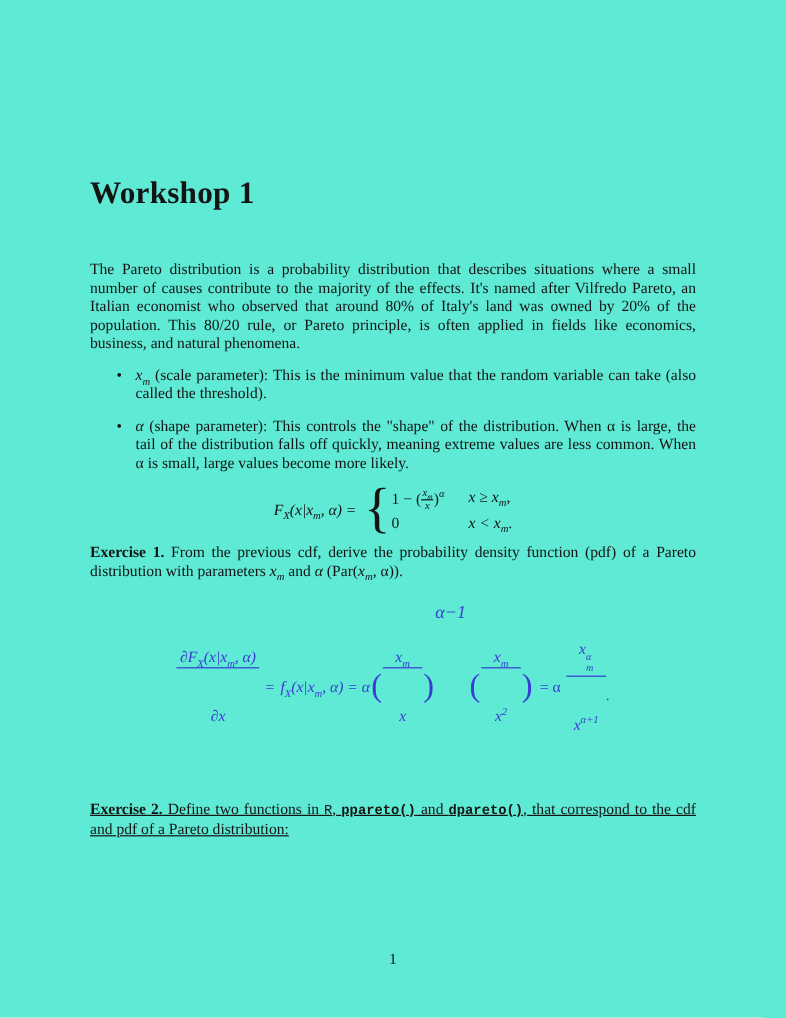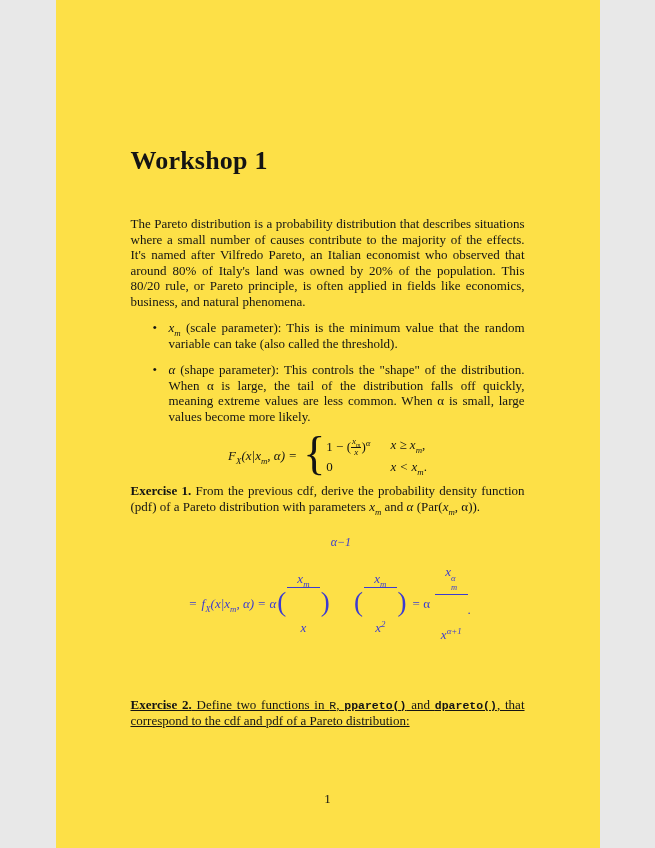--- a/index.html
+++ b/index.html
@@ -1,20 +1,20 @@
 <!DOCTYPE html>
 <html><head>
 <meta charset="utf-8">
 <style>
   html,body { margin:0; padding:0; background:#e8e8e8; }
   .page {
     position:relative;
-    width:544px; height:848px;
+    width:655px; height:848px;
     margin:0 auto;
-    background:#fde047;
+    background:#5eead4;
     font-family:"Liberation Serif","DejaVu Serif",serif;
     font-size:13px; line-height:15.5px;
     color:#141414;
     overflow:hidden;
     box-sizing:border-box;
   }
   .content { position:absolute; left:75px; right:75px; top:0; }
   h1 { font-size:26px; line-height:30px; font-weight:bold; margin:0; letter-spacing:0.2px; }
   .title1 { margin-top:146px; }
   .title2 { margin-top:26px; }
@@ -45,21 +45,21 @@
   .cases { display:inline-grid; grid-template-columns:auto auto; column-gap:20px; row-gap:1px; text-align:left; }
   .cases .cl, .cases .cr { justify-self:start; white-space:pre; }
   .sfrac { display:inline-block; text-align:center; font-size:9px; line-height:1.1; vertical-align:-0.45em; font-style:italic; }
   .sfrac .n { display:block; border-bottom:1px solid currentColor; padding:0 1px; }
   .sfrac .d { display:block; }
   .pp { font-style:normal; }
   .bfrac { display:inline-block; text-align:center; font-style:italic; white-space:pre; }
   .bfrac .n { display:block; border-bottom:1px solid currentColor; padding:0 3px 1px 3px; }
   .bfrac .d { display:block; padding-top:1px; }
   .bp { font-style:normal; font-size:27px; line-height:0.9; margin:0 1px; transform:translateY(-1px); }
-  .bexp { align-self:flex-start; margin:2px 2px 0 0; font-size:12px; font-style:italic; }
+  .bexp { align-self:flex-start; margin:2px 2px 0 0; font-size:15px; font-style:italic; }
   .ss { display:inline-flex; flex-direction:column; font-size:8.5px; line-height:1.15; vertical-align:-0.5em; font-style:italic; text-align:left; }
   .op { font-style:normal; margin:0 5px; }
   .period { font-style:normal; transform:translateY(6px); }
   .pageno { position:absolute; bottom:42px; left:0; width:100%; text-align:center; }
 </style>
 </head>
 <body>
 
 <div class="page">
   <div class="content">
@@ -90,20 +90,24 @@
           <span class="cl rm">0</span>
           <span class="cr i"><span>x &lt; x</span><sub>m</sub><span class="rm">.</span></span>
         </span>
       </span>
     </div>
 
     <p class="exercise"><span class="exlabel">Exercise 1.</span><span> From the previous cdf, derive the probability density function (pdf) of a Pareto distribution with parameters </span><span class="i">x</span><sub>m</sub><span> and </span><span class="i">α</span><span> (Par(</span><span class="i">x</span><sub>m</sub><span>, α)).</span></p>
 
     <div class="eq eq-pdf">
       <span class="eqline">
+        <span class="bfrac">
+          <span class="n"><span>∂F</span><sub>X</sub><span>(x|x</span><sub>m</sub><span>, α)</span></span>
+          <span class="d">∂x</span>
+        </span>
         <span class="op">=</span>
         <span class="run"><span>f</span><sub>X</sub><span>(x|x</span><sub>m</sub><span>, α) = α</span></span>
         <span class="bp">(</span>
         <span class="bfrac">
           <span class="n"><span>x</span><sub>m</sub></span>
           <span class="d">x</span>
         </span>
         <span class="bp">)</span>
         <span class="bexp">α−1</span>
         <span class="bp">(</span>

